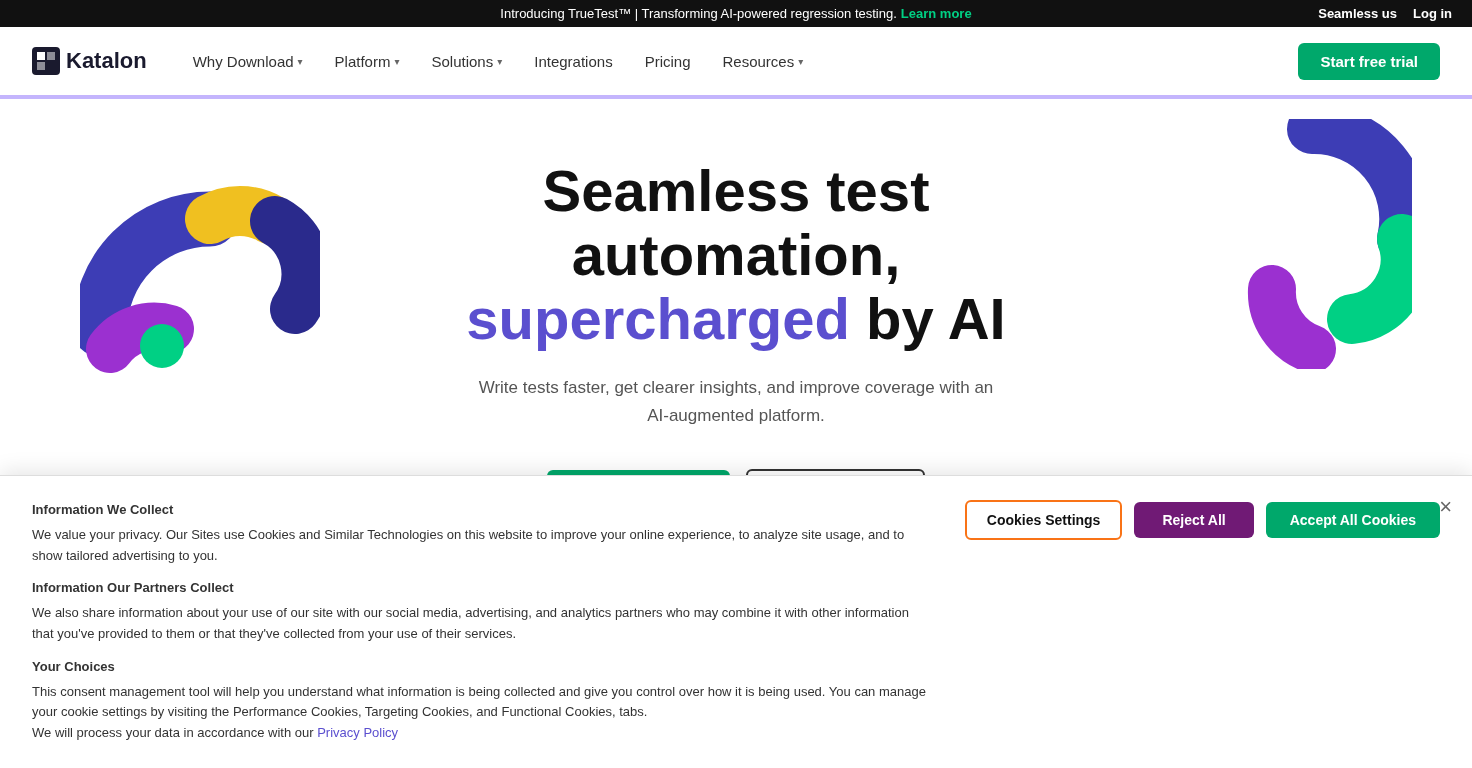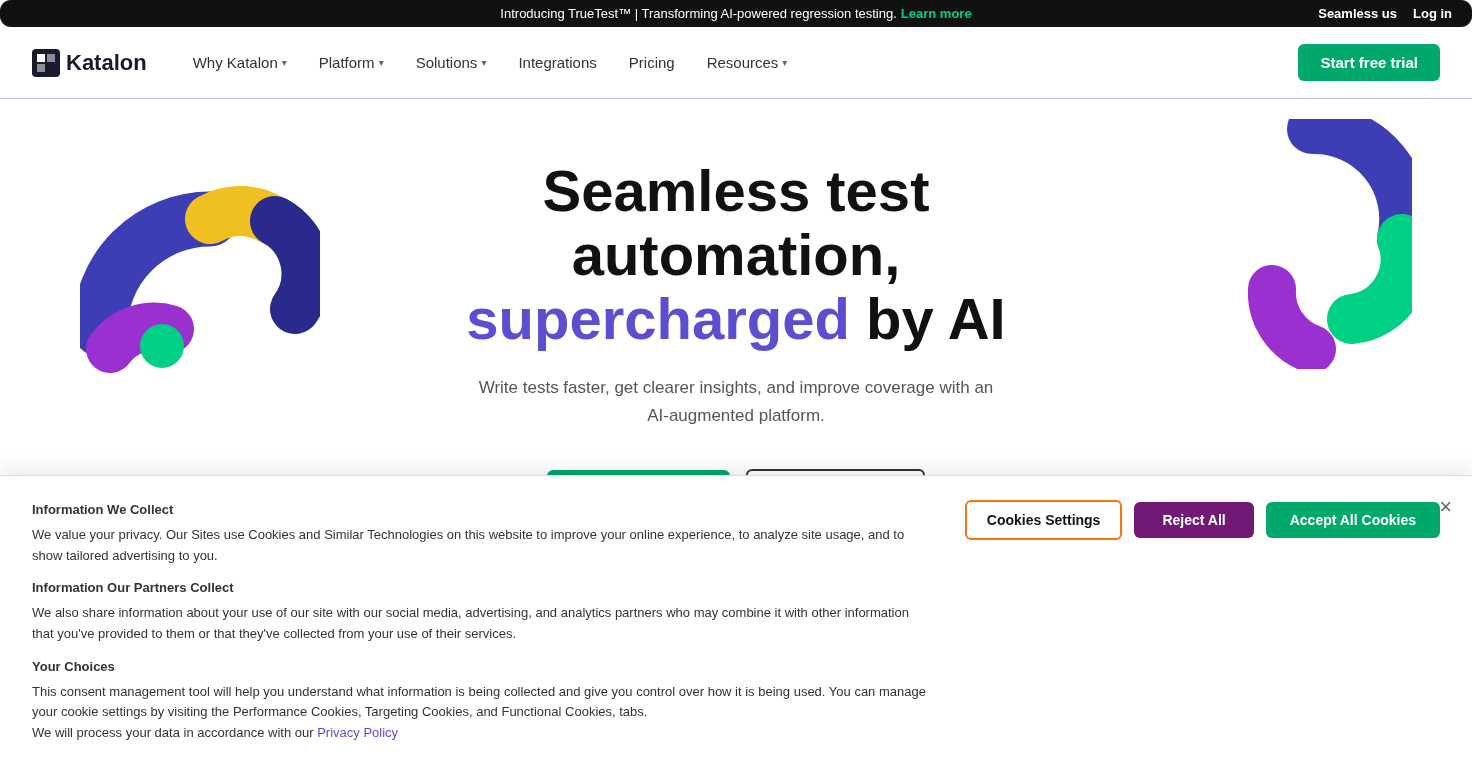--- a/index.html
+++ b/index.html
@@ -10,39 +10,38 @@
       background: #111;
       color: #fff;
       text-align: center;
       padding: 6px 16px;
       font-size: 13px;
       display: flex;
       align-items: center;
       justify-content: center;
       gap: 4px;
       position: relative;
-      border-radius: 11px;
     }
     .top-banner a { color: #00d084; text-decoration: none; font-weight: 600; }
     .top-banner .contact-links {
       position: absolute;
       right: 20px;
       display: flex;
       gap: 16px;
       font-size: 13px;
     }
     .top-banner .contact-links a { color: #fff; text-decoration: none; }
 
     
     nav {
       display: flex;
       align-items: center;
       padding: 0 32px;
       height: 72px;
-      border-bottom: 1px solid #c4b5fd;
+      border-bottom: 4px solid #c4b5fd;
       background: #fff;
     }
     .logo {
       display: flex;
       align-items: center;
       gap: 6px;
       font-size: 22px;
       font-weight: 700;
       color: #1a1a2e;
       text-decoration: none;
@@ -301,21 +300,21 @@
         <rect width="8" height="8" fill="white"></rect>
         <rect x="10" width="8" height="8" fill="white" opacity="0.5"></rect>
         <rect y="10" width="8" height="8" fill="white" opacity="0.5"></rect>
       </svg>
     </div>
     <span>Katalon</span>
   </a>
 
   <div class="nav-links">
     <div class="nav-item">
-      <span>Why Katalon</span>
+      <span>Why Download</span>
       <span class="chevron">▾</span>
     </div>
     <div class="nav-item">
       <span>Platform</span>
       <span class="chevron">▾</span>
     </div>
     <div class="nav-item">
       <span>Solutions</span>
       <span class="chevron">▾</span>
     </div>

